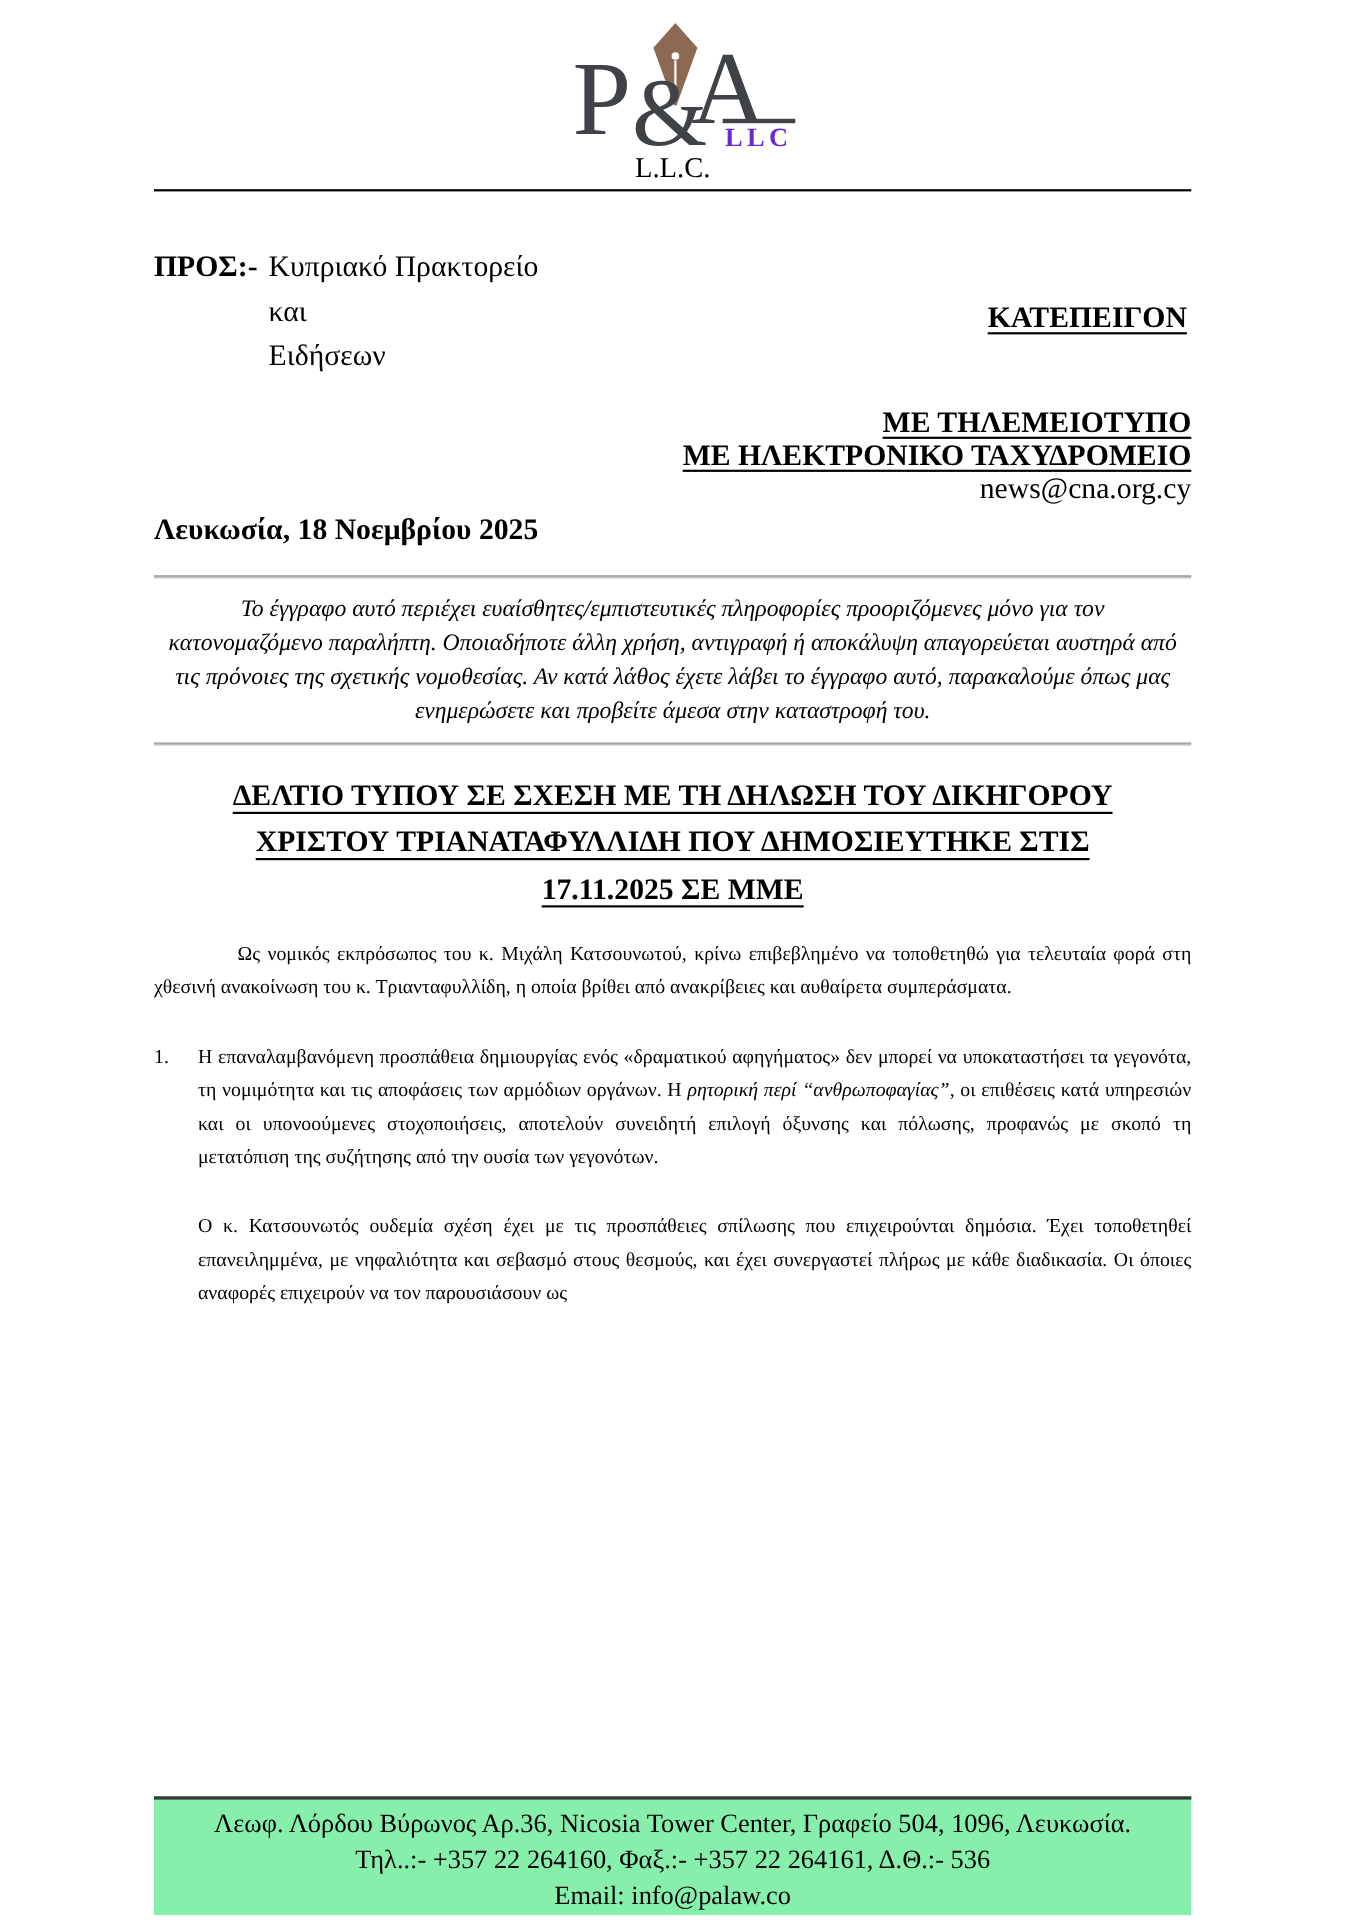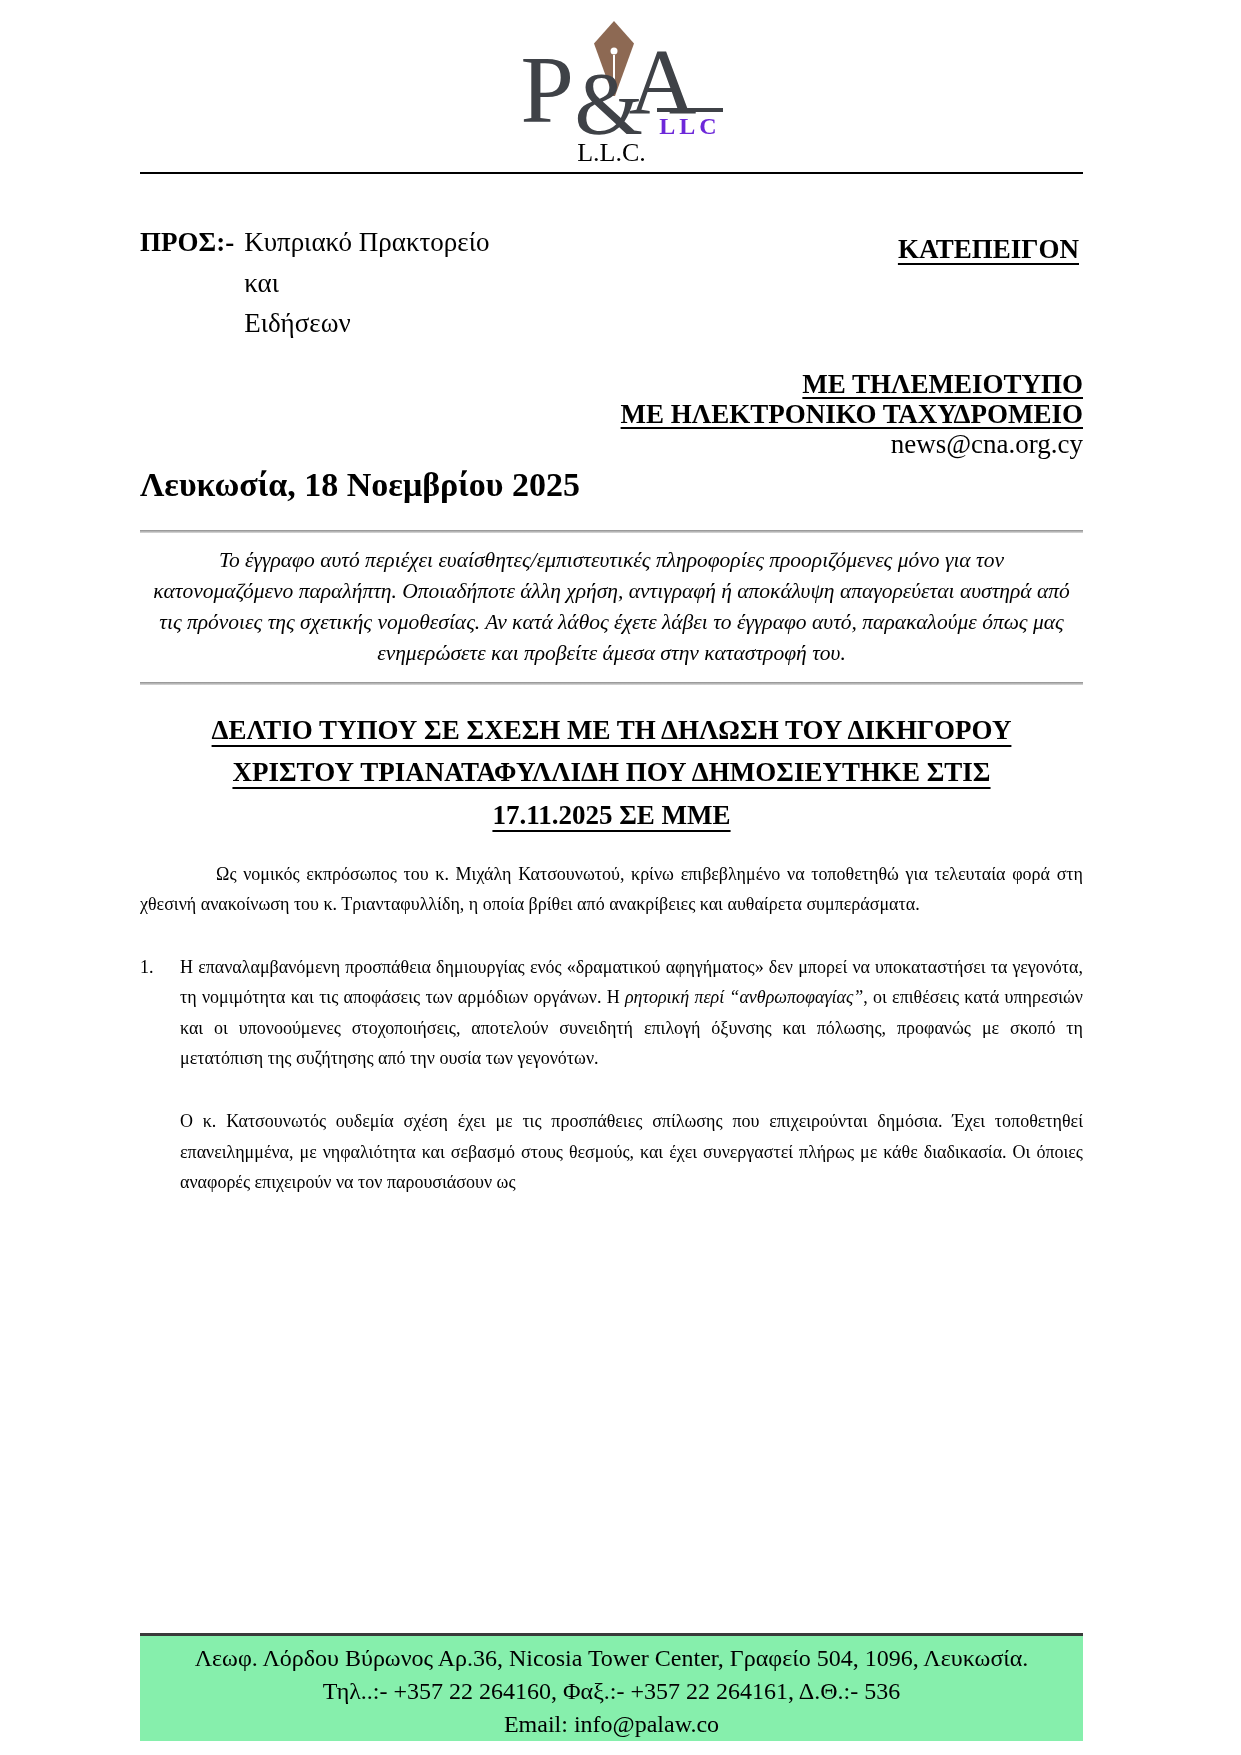--- a/index.html
+++ b/index.html
@@ -20,36 +20,36 @@
   .letter-a { left:142px; top:14px; font-size:94px; }
   .llc-badge {
     position:absolute; right:14px; bottom:-2px; font-weight:bold; font-size:24px;
     letter-spacing:4px; color:#6d28d9; border-top:4px solid #3f4247; padding:1px 2px 0;
   }
   .company-name { font-size:27px; letter-spacing:1px; line-height:1.12; margin-top:2px; }
   .company-llc { font-size:26px; line-height:1.12; }
   .header-rule { border:0; border-top:2px solid #000; margin:5px 0 8px; }
 
   
-  .to-row { display:flex; justify-content:space-between; align-items:flex-start;margin-top:48px; }
+  .to-row { display:flex; justify-content:space-between; align-items:center;margin-top:48px; }
   .to-block { display:flex; gap:10px; font-size:27px; line-height:1.5; }
   .to-label { font-weight:bold; white-space:nowrap; }
   .urgent {
     font-weight:bold; font-size:27px; margin-top:12px; margin-right:4px;
     text-decoration:underline; text-decoration-thickness:2px; text-underline-offset:5px;
   }
 
   
   .contact-block { text-align:right; margin-top:26px; font-size:27px; }
   .contact-block > div { line-height:1.04; margin-top:2px; }
   .contact-label {
     font-weight:bold; text-decoration:underline;
     text-decoration-thickness:2px; text-underline-offset:4px;
   }
-  .dateline { font-weight:bold; font-size:34px; margin-top:8px; }
+  .dateline { font-weight:bold; font-size:27px; margin-top:8px; }
 
   
   .notice-rule { border:0; height:3px; background:linear-gradient(to bottom,#8d8d8d,#dcdcdc); }
   .rule-top { margin:26px 0 12px; }
   .rule-bottom { margin:12px 0 0; }
   .confidential { font-style:italic; text-align:center; font-size:21.5px; line-height:1.45; padding:0 8px; }
 
   
   .doc-title {
     text-align:center; font-weight:bold; font-size:27px; line-height:1.58;

